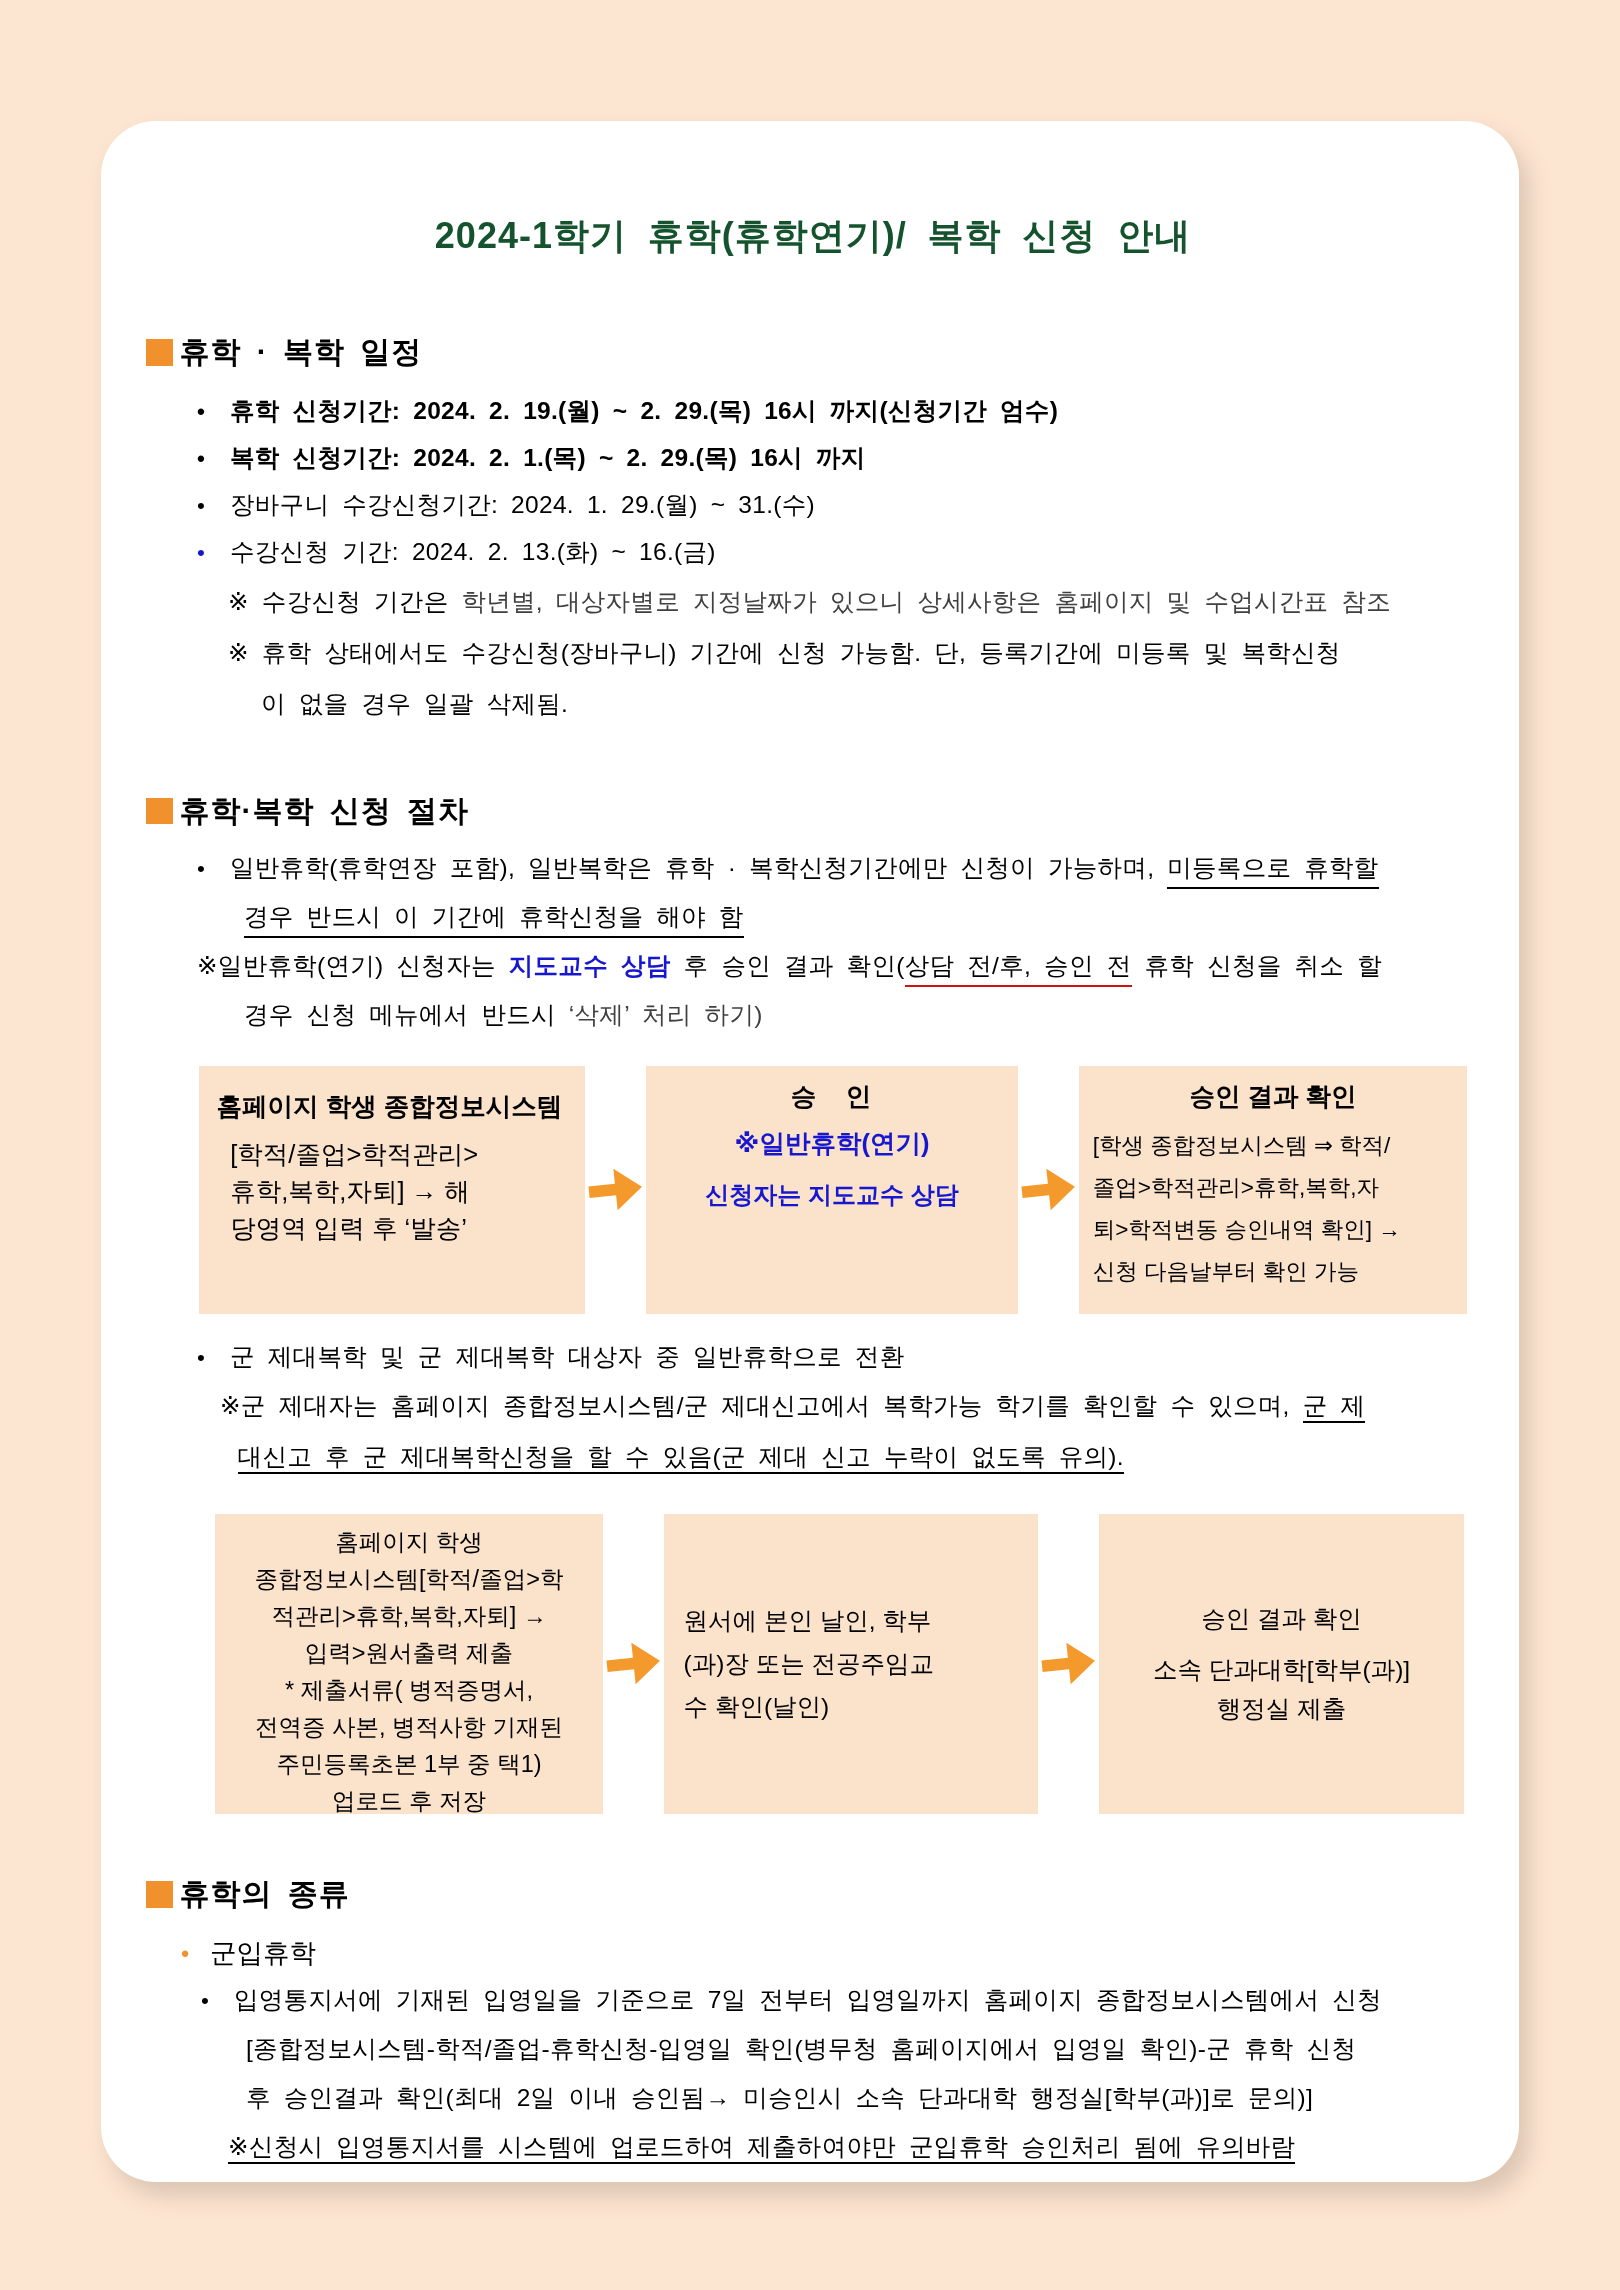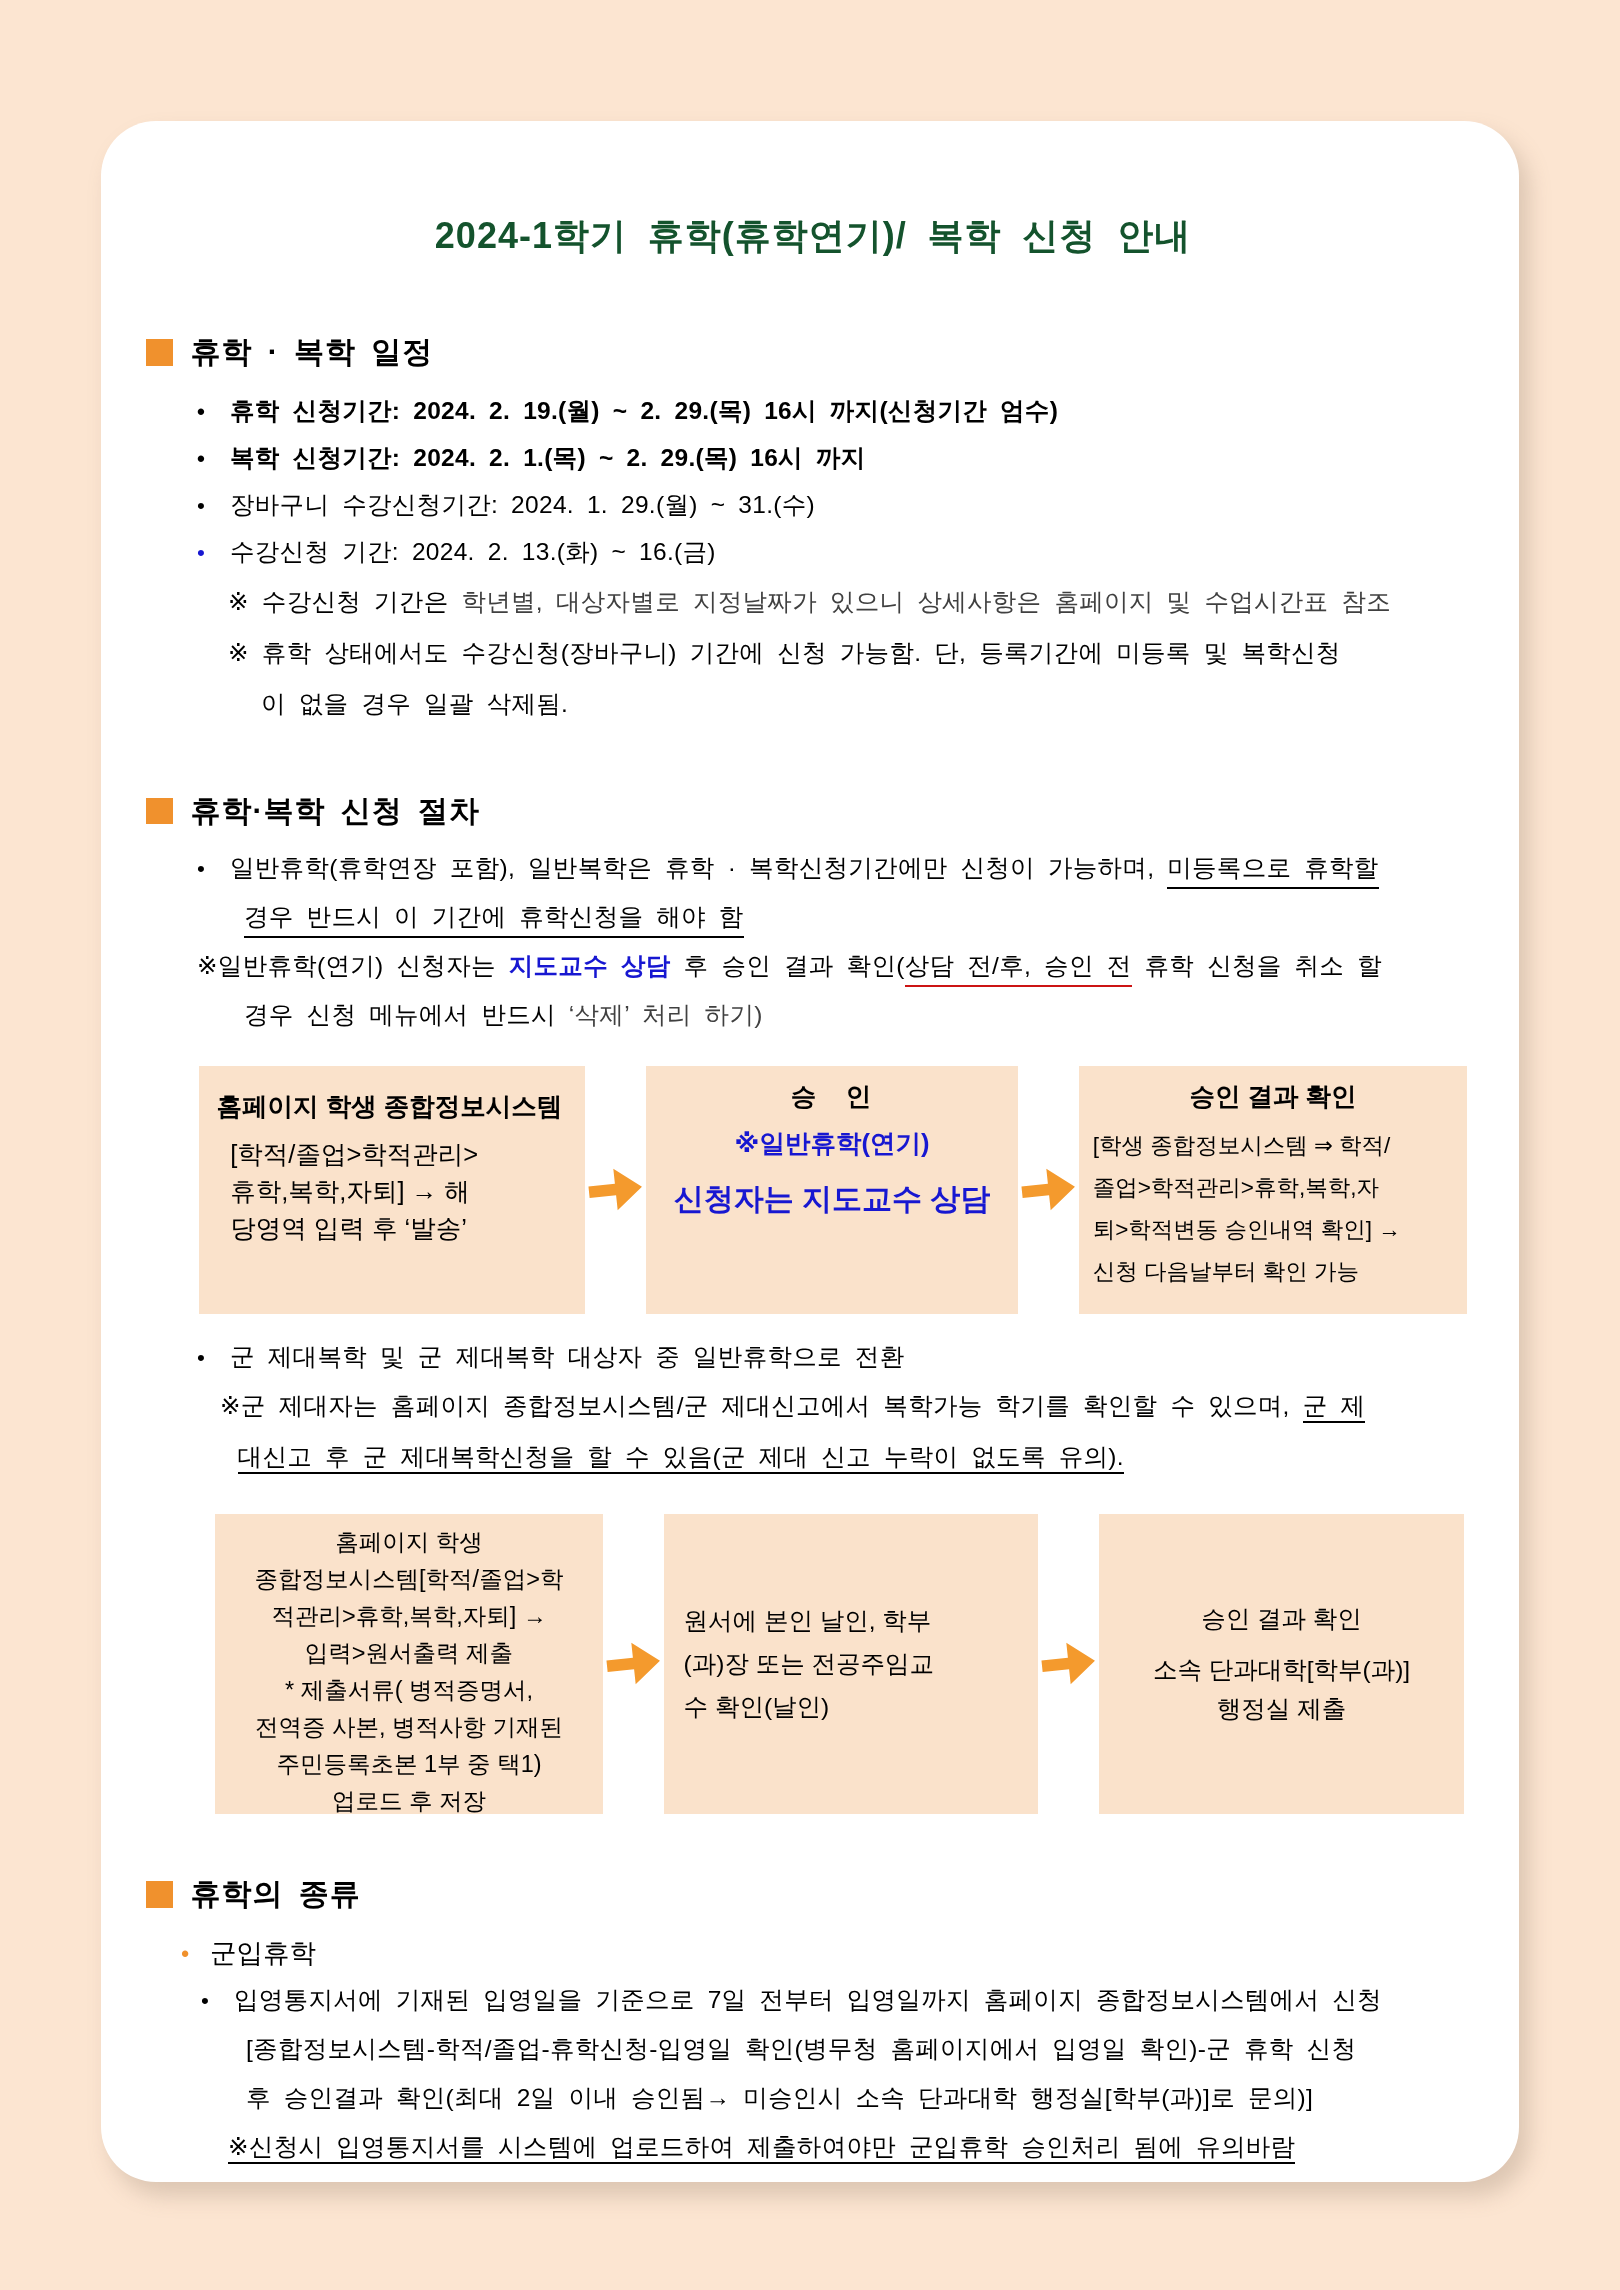--- a/index.html
+++ b/index.html
@@ -14,21 +14,21 @@
     background:#ffffff;border-radius:55px;
     box-shadow:9.8px 13.7px 21.6px rgba(140,120,100,0.28);
     overflow:hidden;
   }
   .content{padding:86px 39px 0 45px;}
   .title{
     margin:0;text-align:center;
     color:#14532d;font-size:36px;font-weight:bold;
     letter-spacing:1px;word-spacing:9.8px;line-height:57px;
   }
-  .sec-head{display:flex;align-items:center;gap:18px;height:39px;}
+  .sec-head{display:flex;align-items:center;gap:7px;height:39px;}
   .sq{width:26.5px;height:26.5px;background:#f0912d;flex:none;}
   .sec-title{font-size:30px;font-weight:600;letter-spacing:1px;word-spacing:5.9px;}
   .sec1{margin-top:69px;}
   .sec2{margin-top:55px;}
   .sec3{margin-top:61px;}
 
   .bline{display:flex;align-items:baseline;font-size:24.5px;height:47px;line-height:33px;
          letter-spacing:0.3px;word-spacing:5.9px;}
   .blist{margin-left:51px;margin-top:21.6px;}
   .dot{width:33px;flex:none;font-size:22.5px;}
@@ -58,21 +58,21 @@
   .f1b3{width:388px;padding:13.7px 13.7px;}
   .fbox .btitle{font-size:25.5px;font-weight:bold;letter-spacing:0;}
   .f1b1 .btitle{margin-top:7.8px;}
   .f1b2 .btitle{letter-spacing:2px;}
   .f1b3 .btitle{text-align:center;}
   .fbody{font-size:25.5px;line-height:37px;white-space:pre-line;margin-top:11.8px;letter-spacing:0;}
   .f1b1 .fbody{padding-left:13.7px;}
   .f1b3 .fbody{font-size:22.5px;line-height:42px;margin-top:11px;}
   .f1b2 .fbody{margin-top:9.8px;}
   .bline2{font-size:25.5px;font-weight:bold;color:#1717d1;margin-top:11.8px;}
-  .bline3{font-size:30px;font-weight:bold;color:#1717d1;margin-top:17.6px;}
+  .bline3{font-size:24px;font-weight:bold;color:#1717d1;margin-top:17.6px;}
   .arrowcell{width:61px;flex:none;display:flex;justify-content:center;align-items:center;}
   .arrowcell svg{transform:rotate(-6deg);}
 
   .f2b1{width:388px;padding:9.8px 11.8px;text-align:center;}
   .f2b2{width:374px;padding:0 19.6px;display:flex;align-items:center;}
   .f2b3{width:365px;padding:0 11.8px;display:flex;flex-direction:column;justify-content:center;text-align:center;}
   .fbody2{font-size:23.5px;line-height:37px;white-space:pre-line;letter-spacing:0;}
   .f2b2 .fbody2{font-size:24.5px;line-height:43px;}
   .f2b3 .fbody2{font-size:24.5px;line-height:39px;}
   .f2b3 .l1{margin-bottom:11.8px;font-size:24.5px;}

